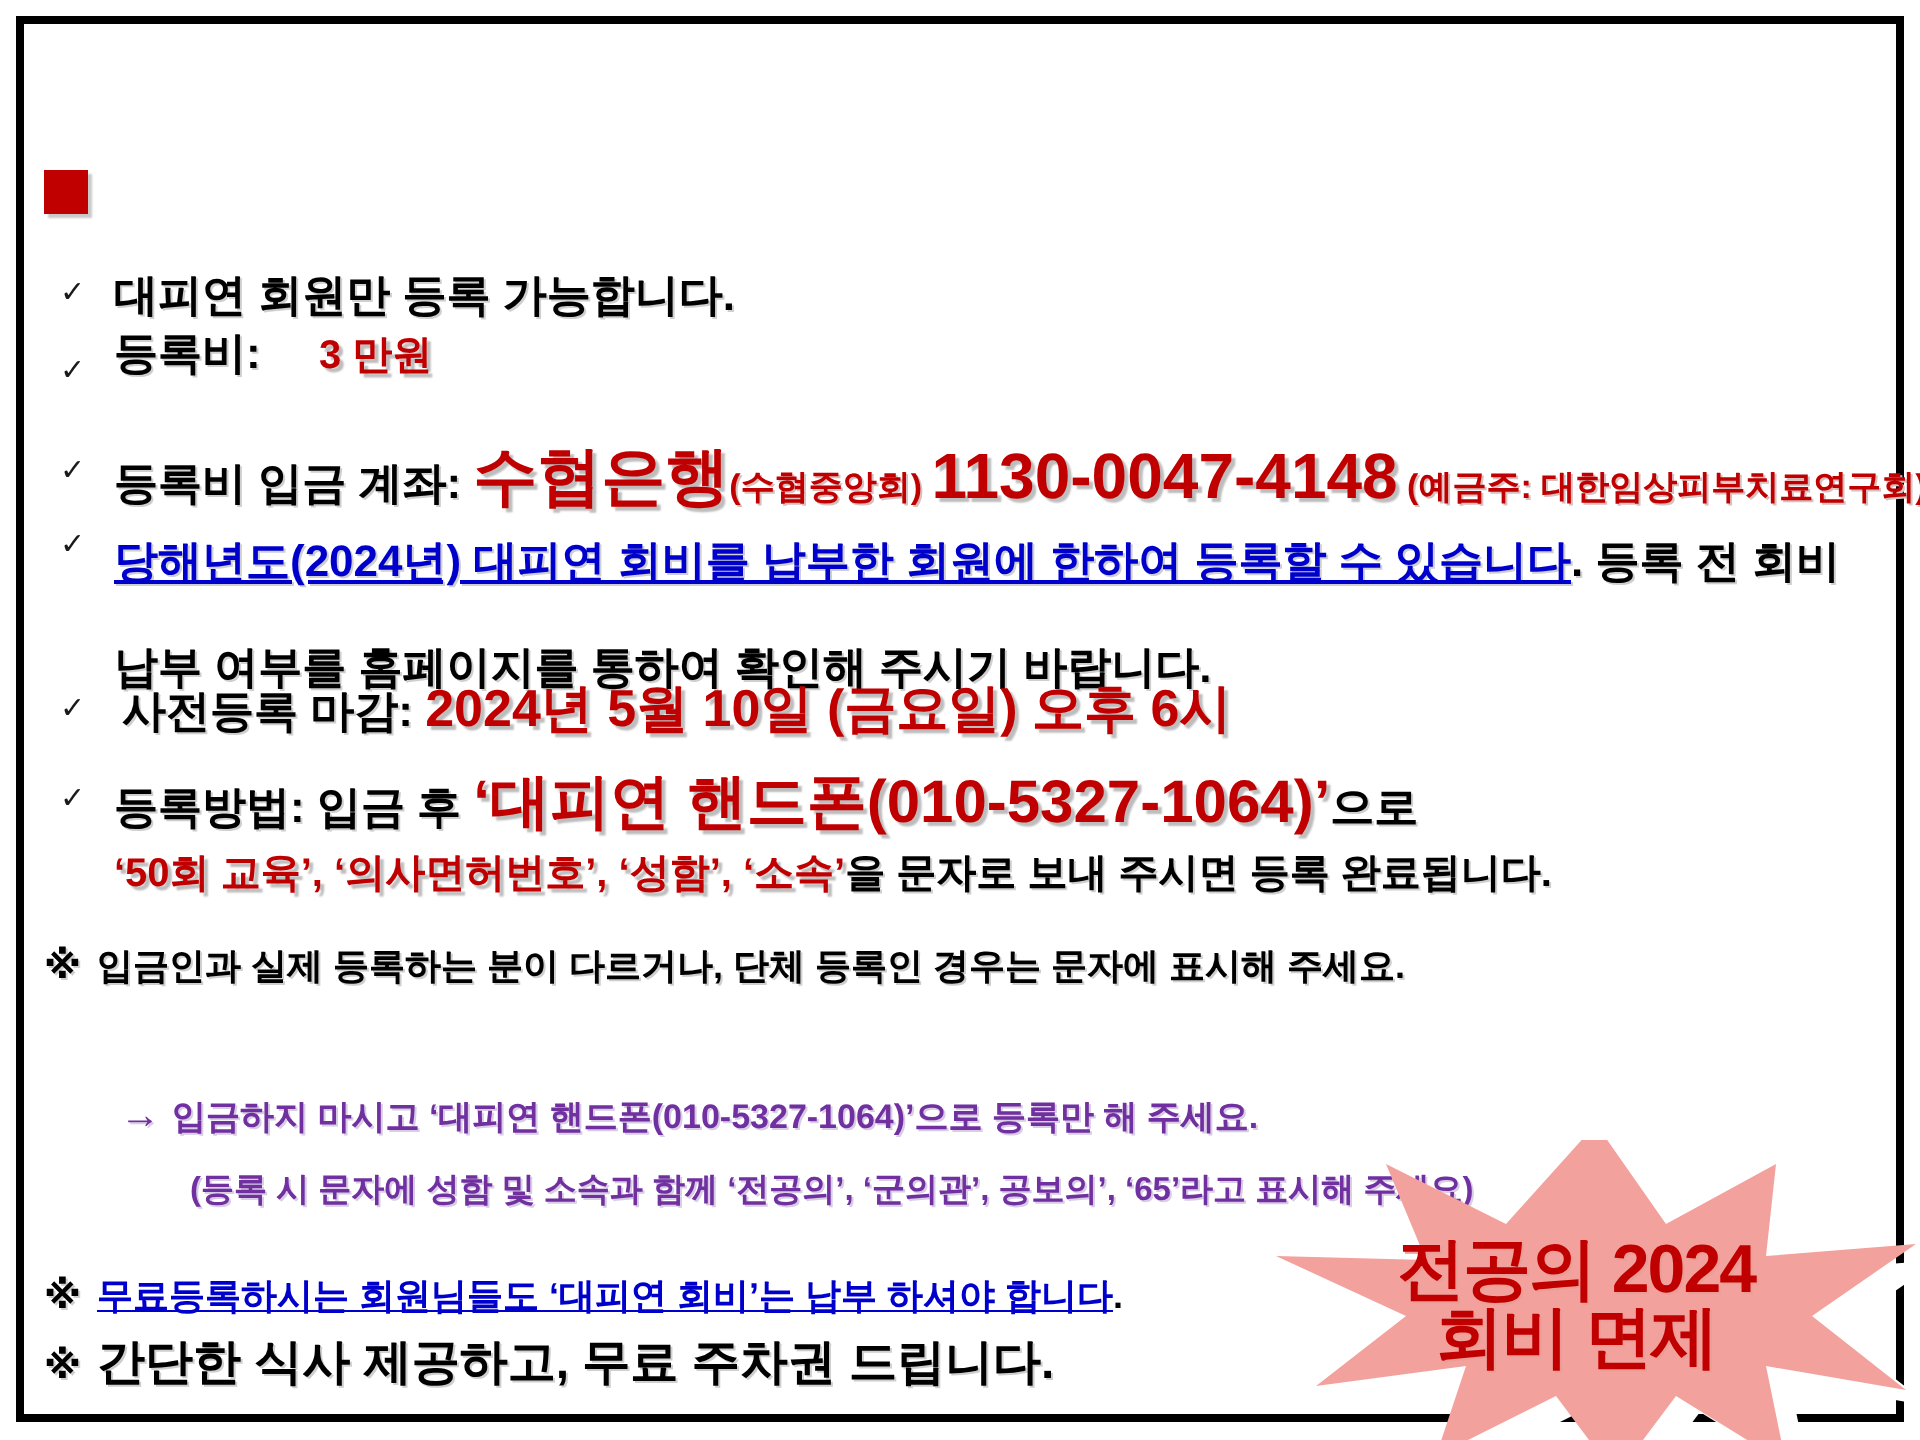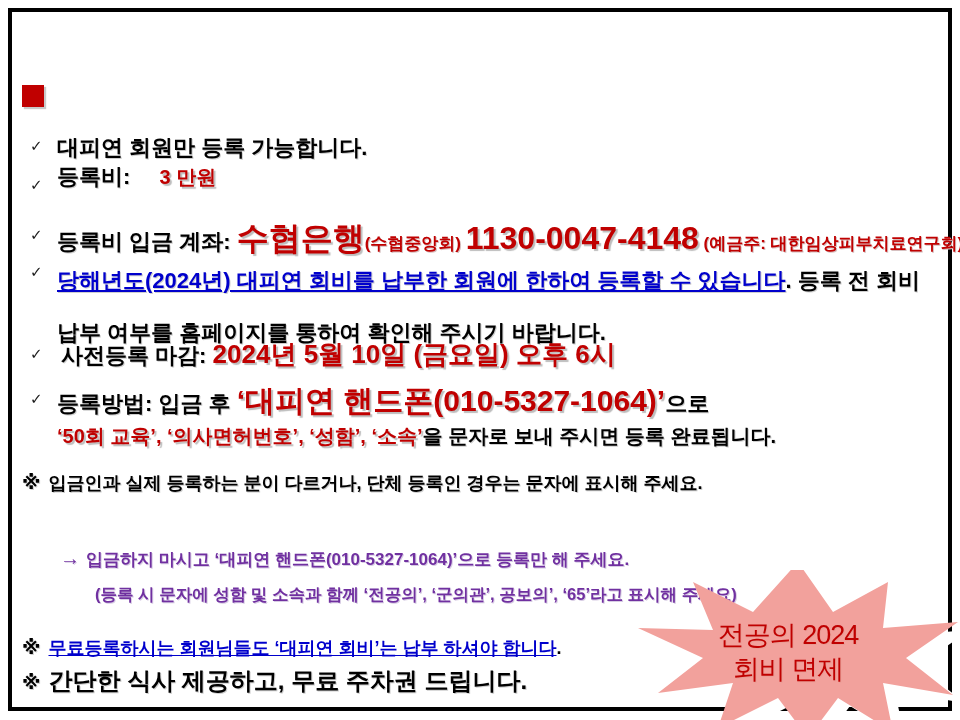--- a/index.html
+++ b/index.html
@@ -54,21 +54,21 @@
   .n2a .arrow{font-size:20px;margin-right:6px;}
   .n2b{top:584px;left:95px;color:#7030a0;font-size:16.5px;text-shadow:1px 1px 0 #d8cde4;}
   .n3{top:636px;left:22px;}
   .n3 .rest{color:#000;}
   .n4{top:665px;left:22px;}
 
   
   .starburst{position:absolute;left:638px;top:570px;width:330px;height:158px;z-index:5;}
   .starburst svg{position:absolute;left:0;top:0;}
   .star-text{position:absolute;left:30px;top:48px;width:240px;text-align:center;
-             font-weight:normal;font-size:27px;color:#c00000;line-height:34px;
+             font-weight:bold;font-size:34px;color:#c00000;line-height:34px;
              letter-spacing:-1px;text-shadow:1px 1px 0 #e99d96;}
 </style>
 </head>
 <body>
 
 <div class="page">
   <div class="slide-border"></div>
 
 
   <div class="line reg">

